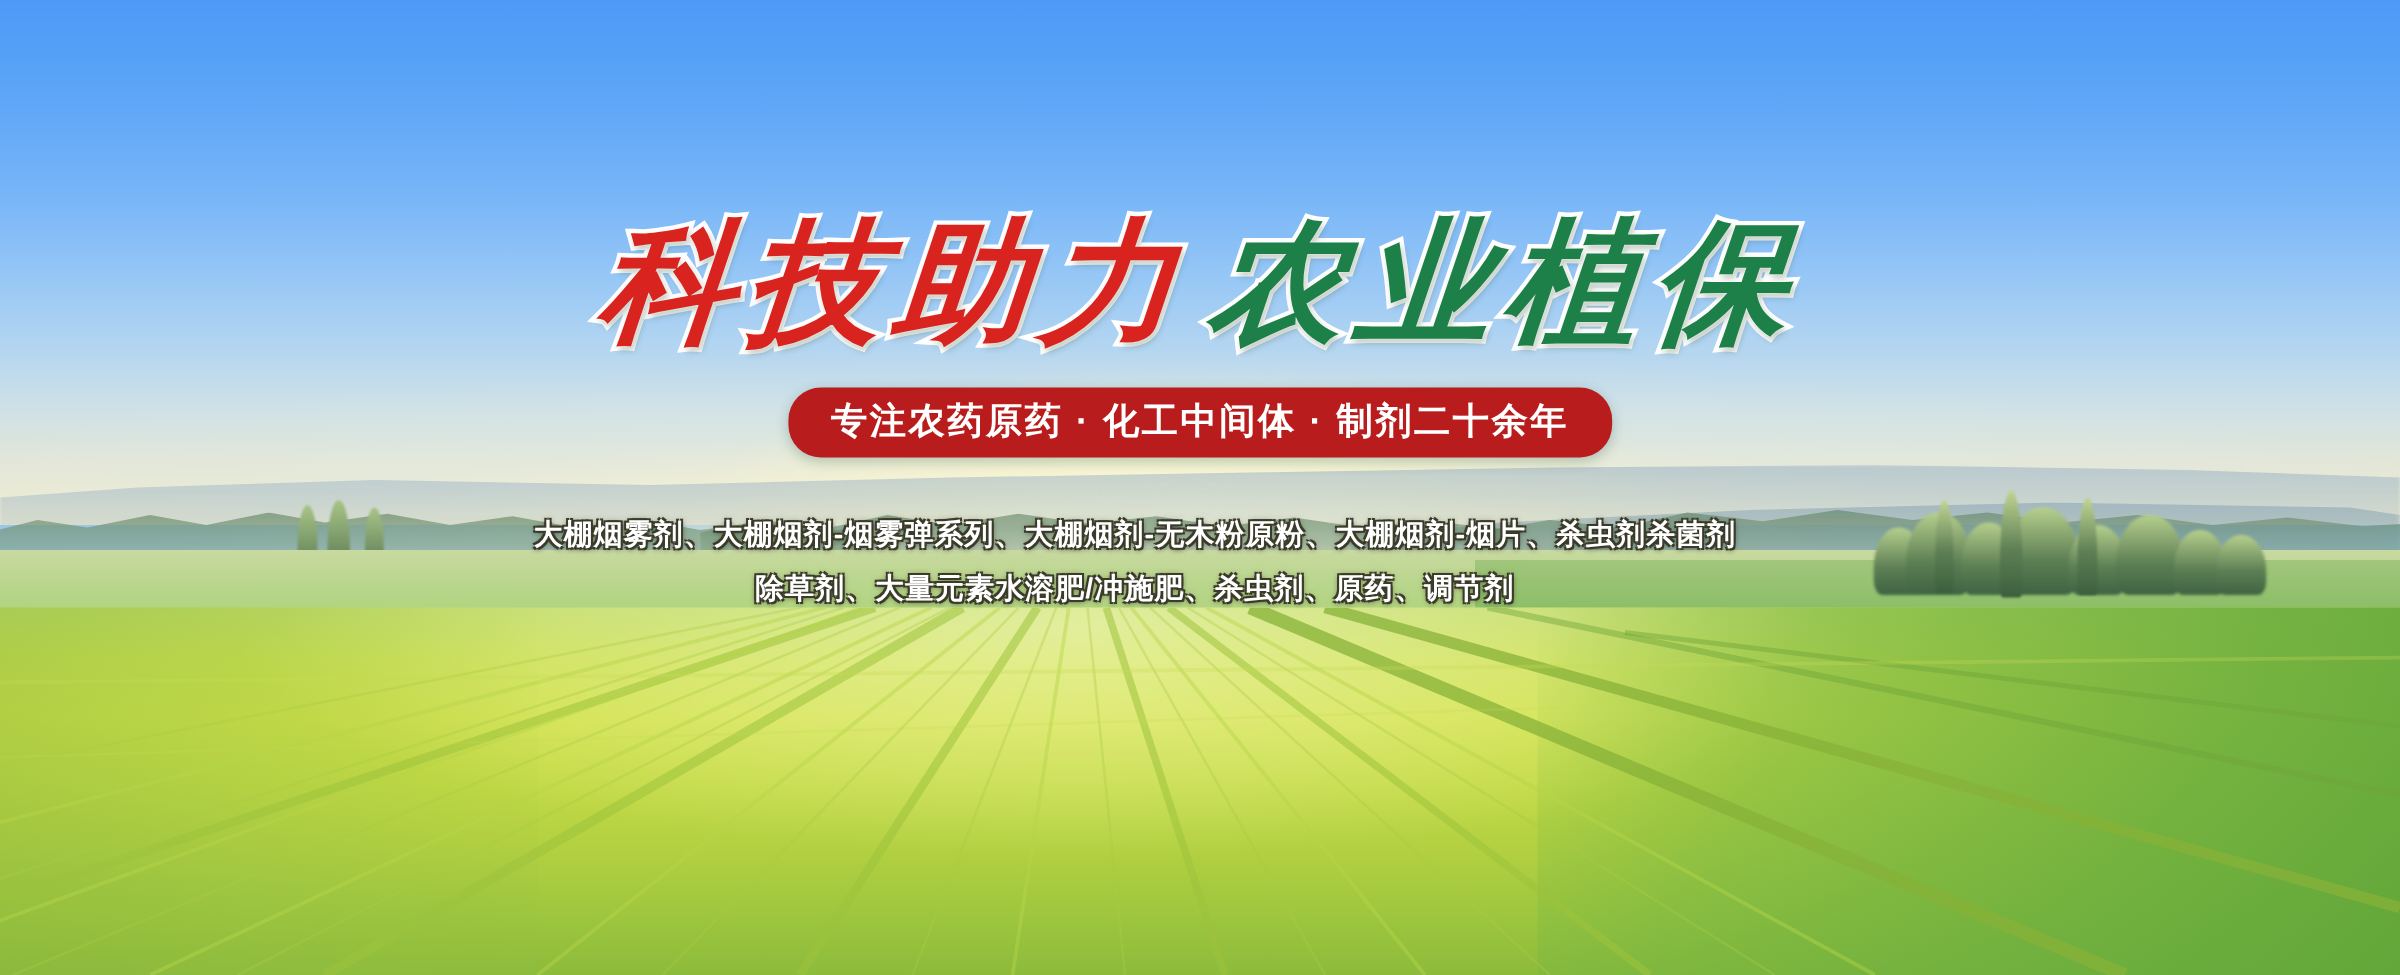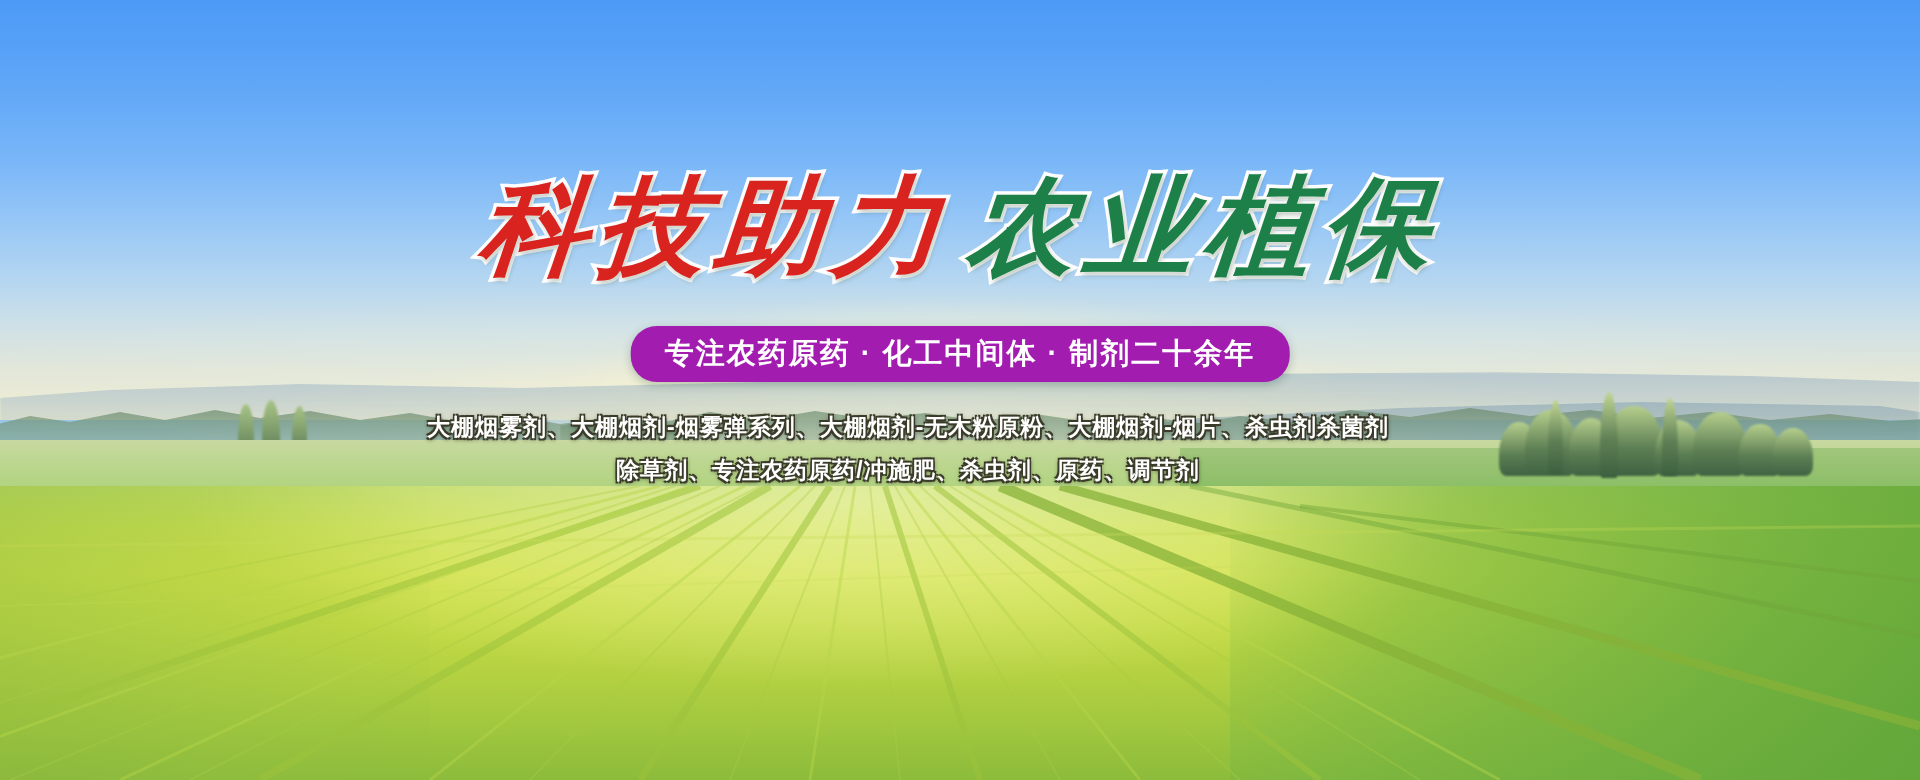--- a/index.html
+++ b/index.html
@@ -182,23 +182,23 @@
     paint-order:stroke fill;
     text-shadow:
        0 0 2px #fff,
        2px 3px 5px rgba(40,70,40,.30);
   }
   .headline .red{ color:#d9231f; }
   .headline .grn{ color:#1d8049; margin-left:16px; }
 
   
   .pill{
-    position:absolute;left:50%;top:326px;transform:translateX(-50%);
+    position:absolute;left:50%;top:310px;transform:translateX(-50%);
     z-index:6;
-    background:#a21caf;
+    background:#b91c1c;
     border-radius:26px 26px 26px 26px;
     padding:9px 34px 11px 34px;
     box-shadow:0 3px 10px rgba(0,60,40,.25);
   }
   .pill-text{
     color:#ffffff;
     font-size:29px;
     font-weight:700;
     letter-spacing:2px;
     white-space:nowrap;
@@ -314,16 +314,16 @@
   <div class="headline">
     <span class="red">科技助力</span><span class="grn">农业植保</span>
   </div>
 
   <div class="pill">
     <div class="pill-text">专注农药原药 · 化工中间体 · 制剂二十余年</div>
   </div>
 
   <div class="products">
     <div class="line one">大棚烟雾剂、大棚烟剂-烟雾弹系列、大棚烟剂-无木粉原粉、大棚烟剂-烟片、杀虫剂杀菌剂</div>
-    <div class="line two">除草剂、专注农药原药/冲施肥、杀虫剂、原药、调节剂</div>
+    <div class="line two">除草剂、大量元素水溶肥/冲施肥、杀虫剂、原药、调节剂</div>
   </div>
 
 </div>
 
 </body></html>

